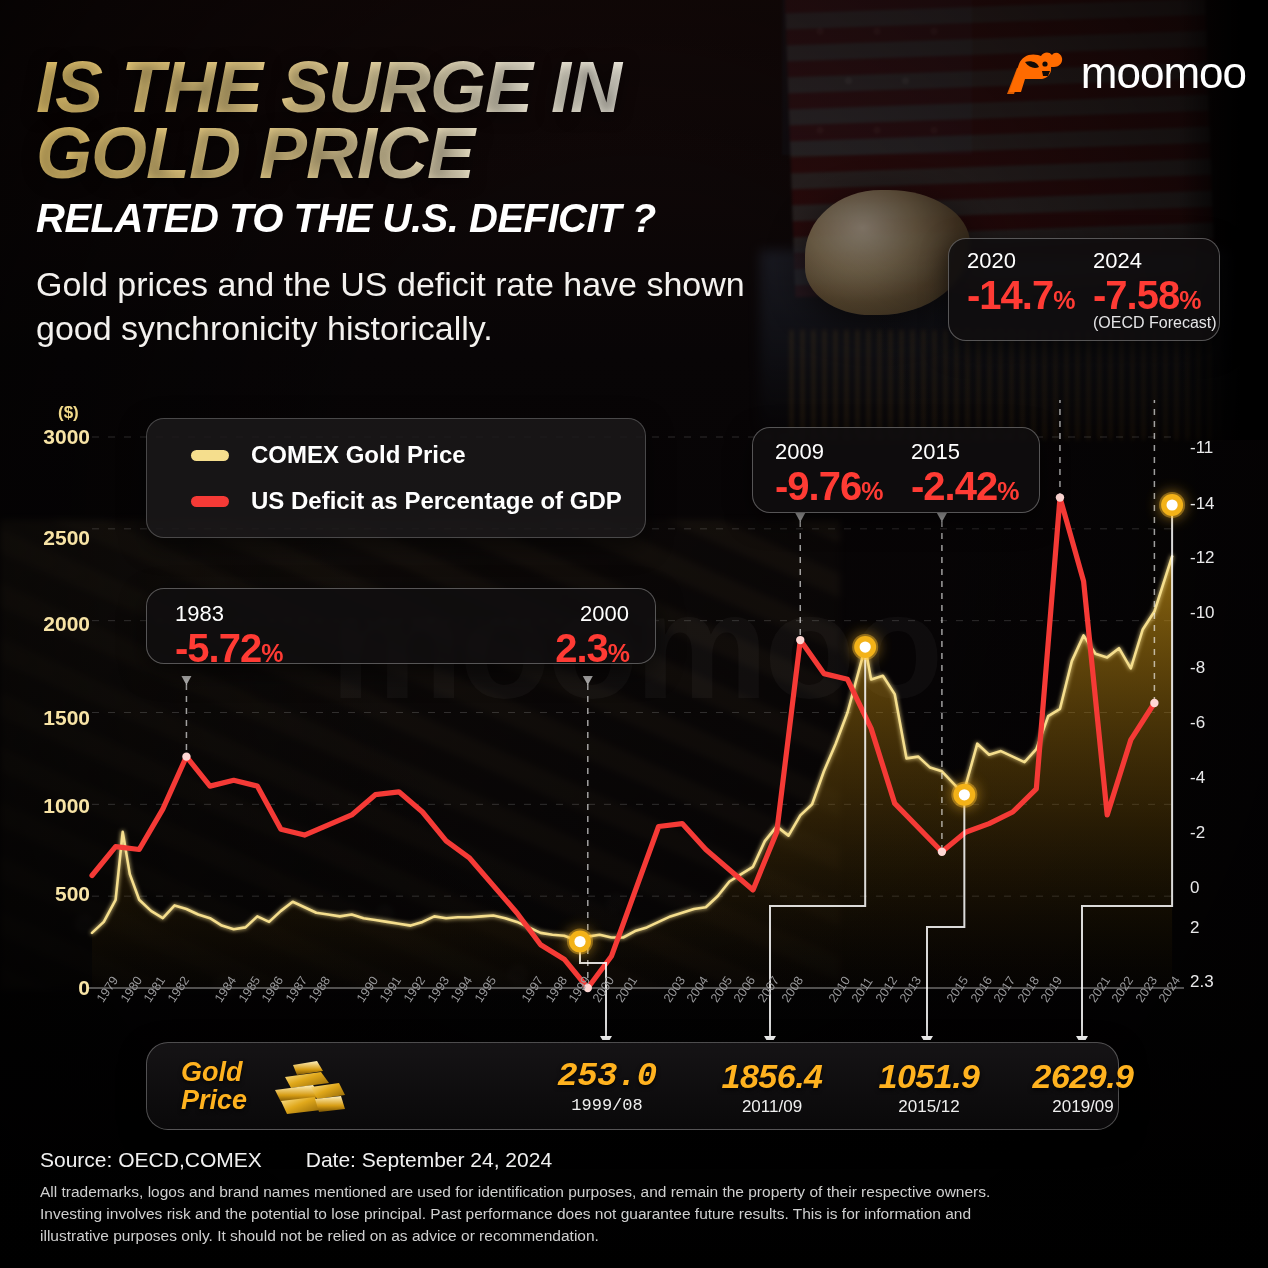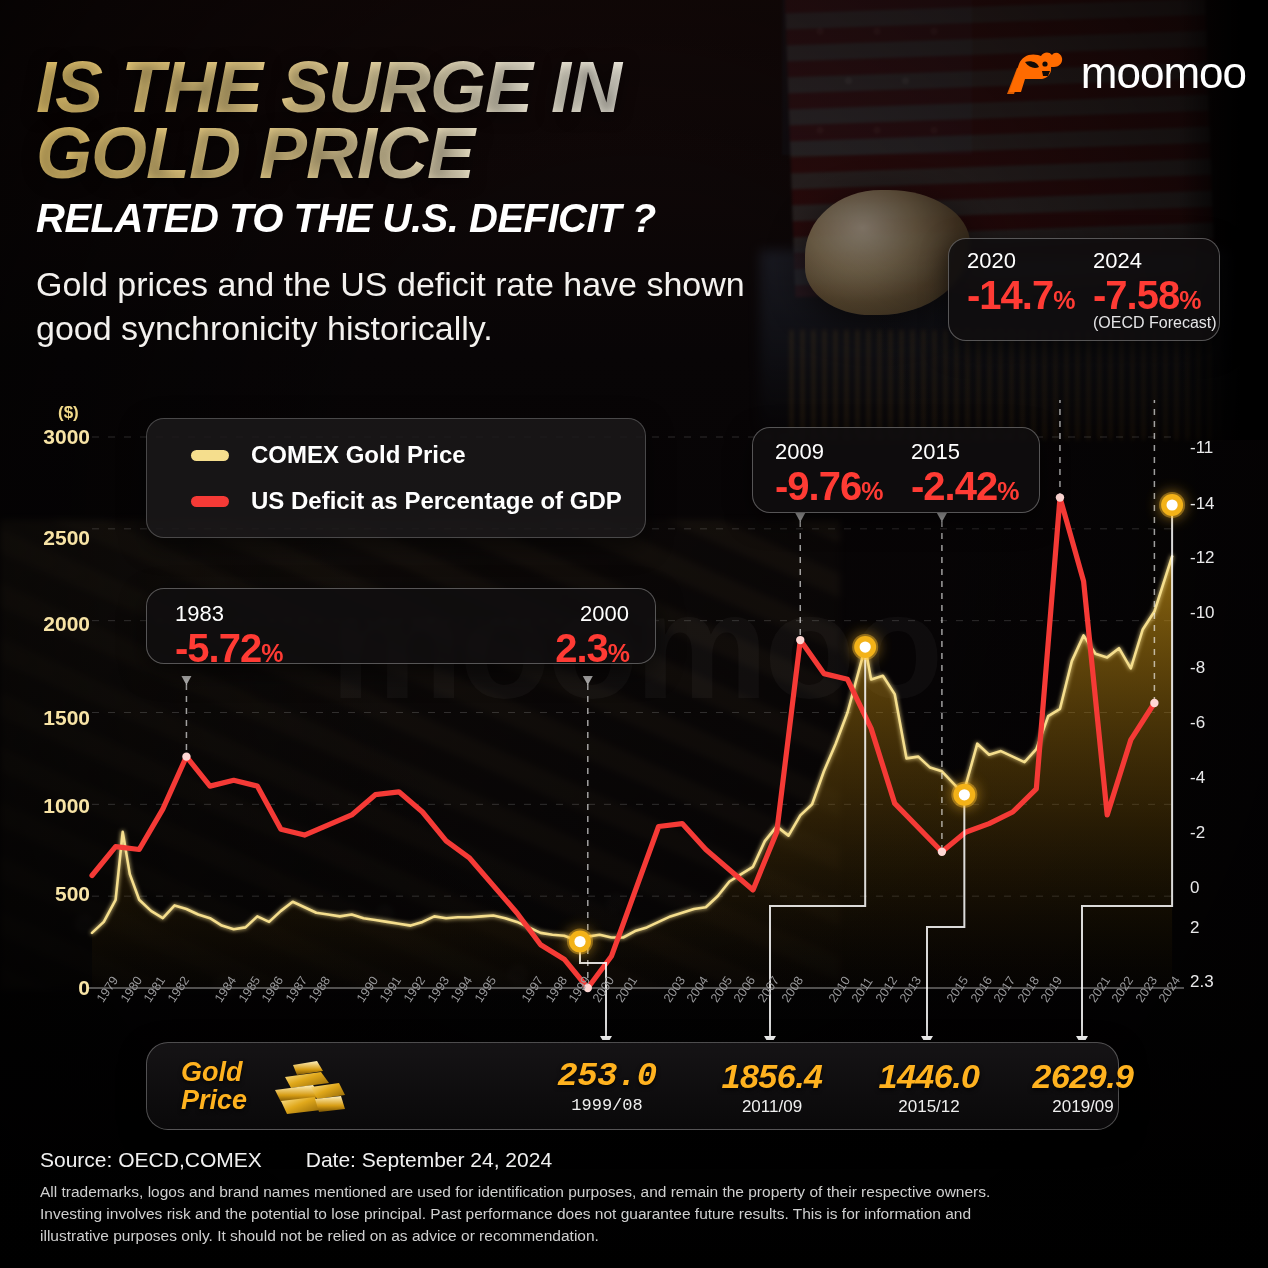--- a/index.html
+++ b/index.html
@@ -468,21 +468,21 @@
 
     <div class="gp-item" style="left:395px; top:14px; width:130px;font-family:Liberation Mono, monospace;">
       <div class="gp-val">253.0</div>
       <div class="gp-date">1999/08</div>
     </div>
     <div class="gp-item" style="left:555px; top:14px; width:140px;">
       <div class="gp-val">1856.4</div>
       <div class="gp-date">2011/09</div>
     </div>
     <div class="gp-item" style="left:712px; top:14px; width:140px;">
-      <div class="gp-val">1446.0</div>
+      <div class="gp-val">1051.9</div>
       <div class="gp-date">2015/12</div>
     </div>
     <div class="gp-item" style="left:866px; top:14px; width:140px;">
       <div class="gp-val">2629.9</div>
       <div class="gp-date">2019/09</div>
     </div>
   </div>
 
   <div class="footer">
     <div class="src-line">

